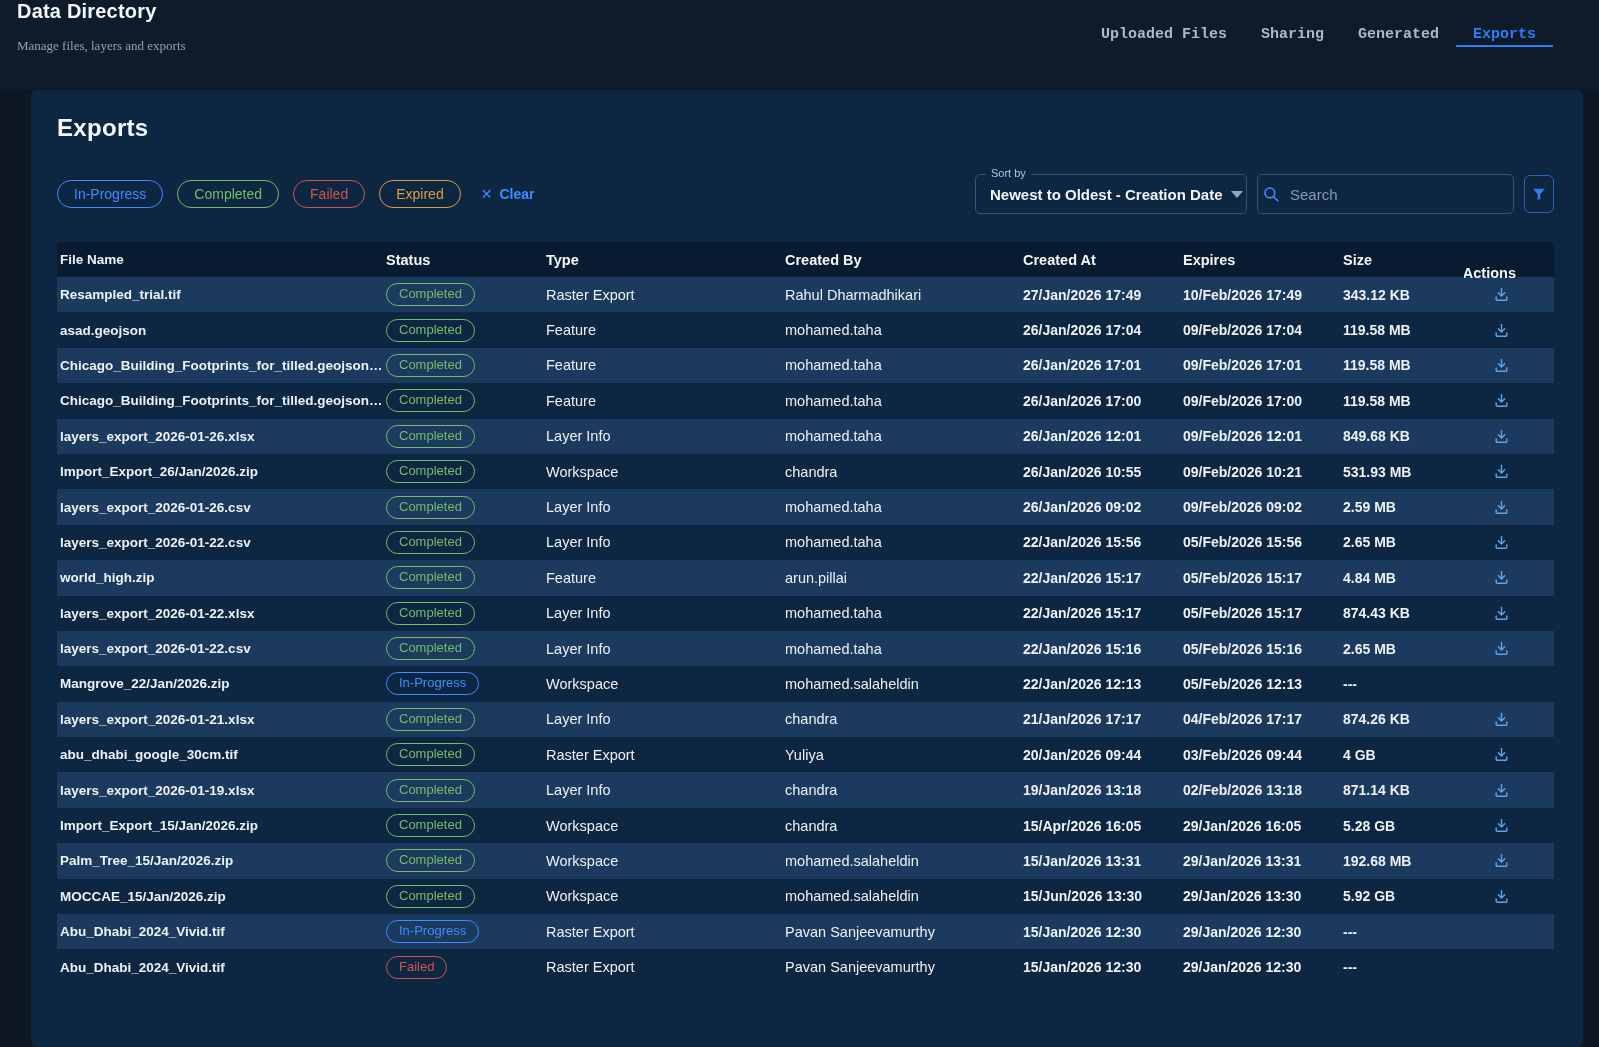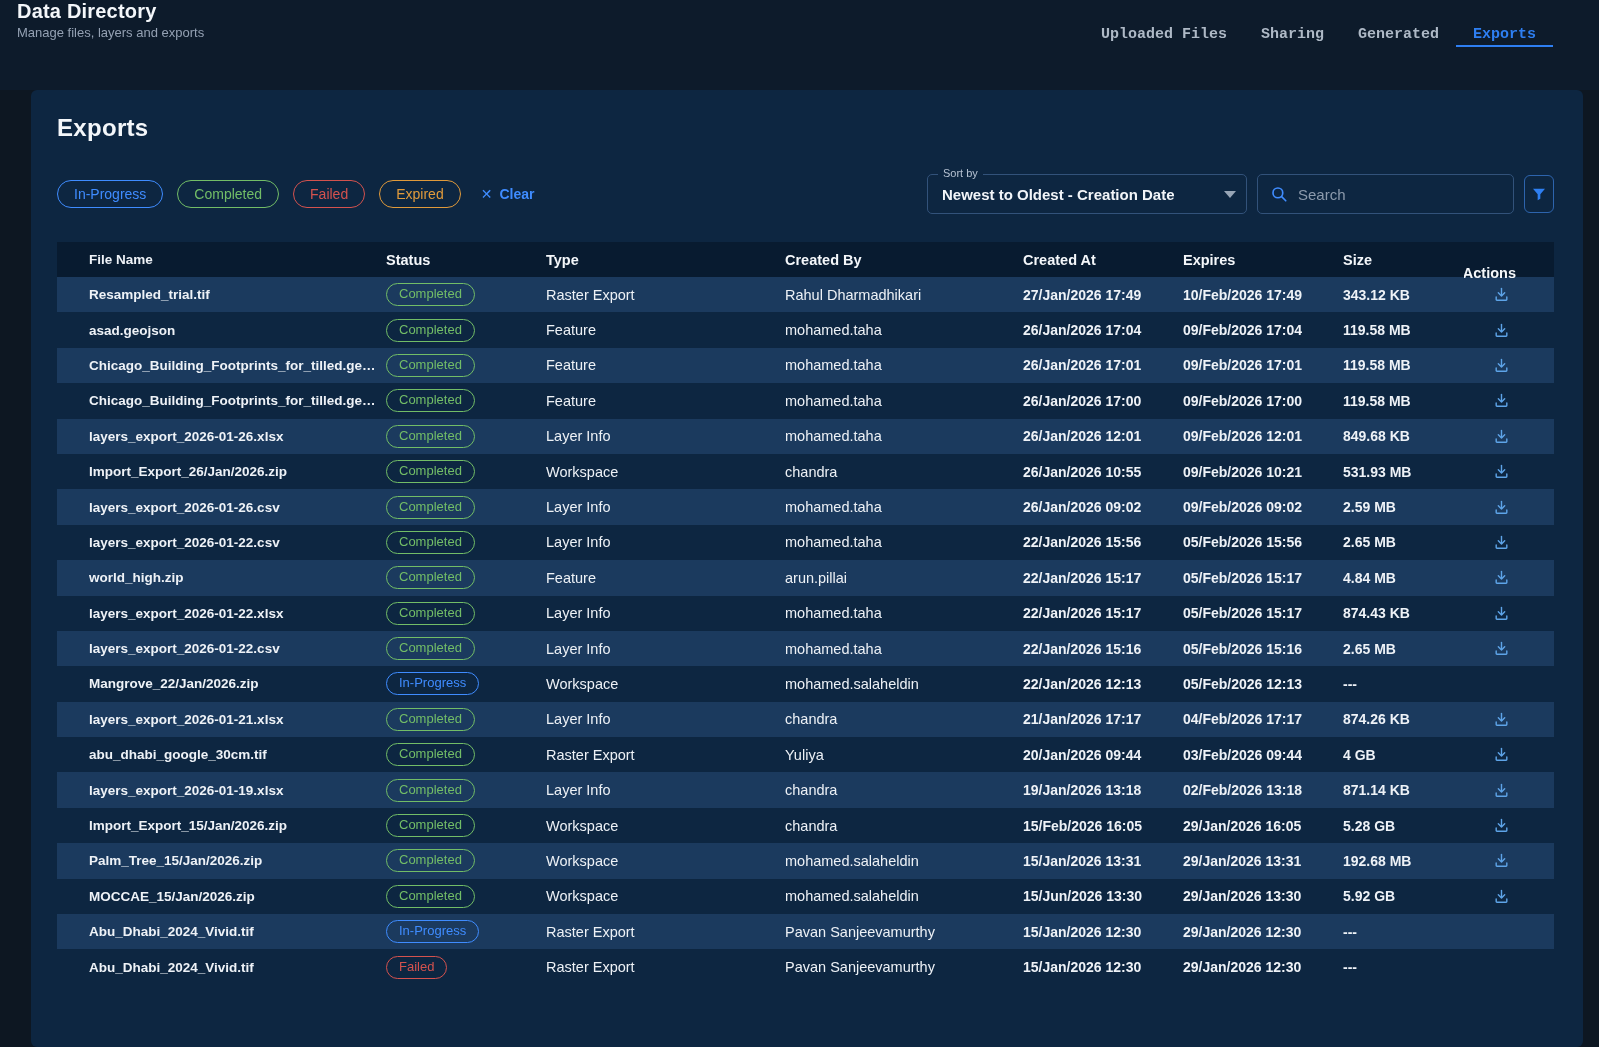--- a/index.html
+++ b/index.html
@@ -15,21 +15,21 @@
   .page-header {
     height:90px;
     background:#0d1b2b;
     display:flex;
     justify-content:space-between;
     align-items:flex-start;
     padding:0 46px 0 17px;
   }
   .header-left { }
   .page-title { font-size:20px; font-weight:700; color:#f4f7fa; letter-spacing:0.2px; }
-  .page-subtitle { margin-top:2px; font-size:13px; color:#94a1b3; }
+  .page-subtitle { margin-top:15px; font-size:13px; color:#94a1b3;font-family:Liberation Serif, serif; }
 
   .top-nav { display:flex; align-items:stretch; margin-top:14px; }
   .nav-tab {
     padding:12px 17px 24px 17px;
     font-size:15px; font-weight:700; color:#aeb9c6;
     cursor:pointer; position:relative; white-space:nowrap;font-family:Liberation Mono, monospace;
   }
   .nav-tab.active { color:#2e7ff2; }
   .nav-tab.active::after {
     content:""; position:absolute; left:0; right:0; bottom:20px;
@@ -65,40 +65,40 @@
   .clear-btn {
     display:flex; align-items:center; gap:7px;
     background:none; border:none; color:#3f8cff;
     font-size:14px; font-weight:700; cursor:pointer; margin-left:6px;
     font-family:inherit;
   }
   .clear-x { font-size:14px; font-weight:400; line-height:1; }
 
   .toolbar-right { display:flex; align-items:center; gap:10px; }
   .sort-field {
-    position:relative; width:320px; height:40px;
+    position:relative; width:272px; height:40px;
     border:1px solid #32527a; border-radius:5px;
     padding:0 10px 0 14px;
     display:flex; align-items:center; justify-content:space-between;
     cursor:pointer;
   }
   .sort-legend {
     position:absolute; top:-8px; left:10px;
     font-size:11px; color:#b6c2d2; background:#0d2641; padding:0 5px;
   }
   .sort-value { font-size:15px; font-weight:700; color:#f2f5f9; white-space:nowrap; }
   .caret-down {
     width:0; height:0; margin-left:8px;
     border-left:6px solid transparent; border-right:6px solid transparent;
     border-top:7px solid #97a5b6;
   }
   .search-box {
     width:257px; height:40px;
     border:1px solid #32527a; border-radius:5px;
-    display:flex; align-items:center; padding:0 12px; gap:10px;
+    display:flex; align-items:center; padding:0 4px; gap:10px;
     background:transparent;
   }
   .search-box input {
     flex:1; background:transparent; border:none; outline:none;
     color:#e9eef5; font-size:15px; font-family:inherit;
   }
   .search-box input::placeholder { color:#8c9aac; }
   .filter-btn {
     width:30px; height:38px;
     border:1px solid #2d64ad; border-radius:6px;
@@ -117,21 +117,21 @@
   .t-head {
     background:#081b30; height:35px;
     font-size:14.5px; font-weight:700; color:#f4f7fa;
   }
   .t-row > div { padding-left:3px; overflow:hidden; white-space:nowrap; }
   .t-row > .c-actions { display:flex; justify-content:flex-end; padding-right:42px; }
   .t-head  > .c-actions { justify-content:flex-end; padding-right:38px; display:flex;margin-top:27px; }
   .t-body .t-row:nth-child(odd) { background:#1b3a5e; }
   .t-body .t-row:nth-child(even) { background:transparent; }
 
-  .c-file    { font-size:13.5px; font-weight:600; color:#eef2f7; text-overflow:ellipsis;margin-left:29px; }
+  .c-file    { font-size:13.5px; font-weight:600; color:#eef2f7; text-overflow:ellipsis; }
   .c-type, .c-by { font-size:14.5px; font-weight:400; color:#edf1f6; }
   .c-created, .c-expires, .c-size { font-size:14px; font-weight:700; color:#eef2f7; }
 
   .pill {
     display:inline-block; border:1px solid; border-radius:12px;
     padding:2px 12px 3px 12px; font-size:13px; line-height:16px; background:transparent;
   }
   .pill--completed   { color:#72bd67; border-color:#72bd67; }
   .pill--in-progress { color:#3f8cff; border-color:#3f8cff; }
   .pill--failed      { color:#d4524e; border-color:#d4524e; }
@@ -481,21 +481,21 @@
         </svg>
       </button>
     </div>
   </div>
 
   <div class="t-row">
     <div class="c-file">Import_Export_15/Jan/2026.zip</div>
     <div class="c-status"><span class="pill pill--completed">Completed</span></div>
     <div class="c-type">Workspace</div>
     <div class="c-by">chandra</div>
-    <div class="c-created">15/Feb/2026 16:05</div>
+    <div class="c-created">15/Apr/2026 16:05</div>
     <div class="c-expires">29/Jan/2026 16:05</div>
     <div class="c-size">5.28 GB</div>
     <div class="c-actions">
       <button class="dl-btn">
         <svg width="17" height="17" viewBox="0 0 24 24" fill="none" stroke="#5ea4e8" stroke-width="2" stroke-linecap="round" stroke-linejoin="round">
           <path d="M12 3.5v9.5"></path>
           <path d="M7.5 9.5l4.5 4.5 4.5-4.5"></path>
           <path d="M4.5 15.5v3.5a1 1 0 0 0 1 1h13a1 1 0 0 0 1-1v-3.5"></path>
         </svg>
       </button>

